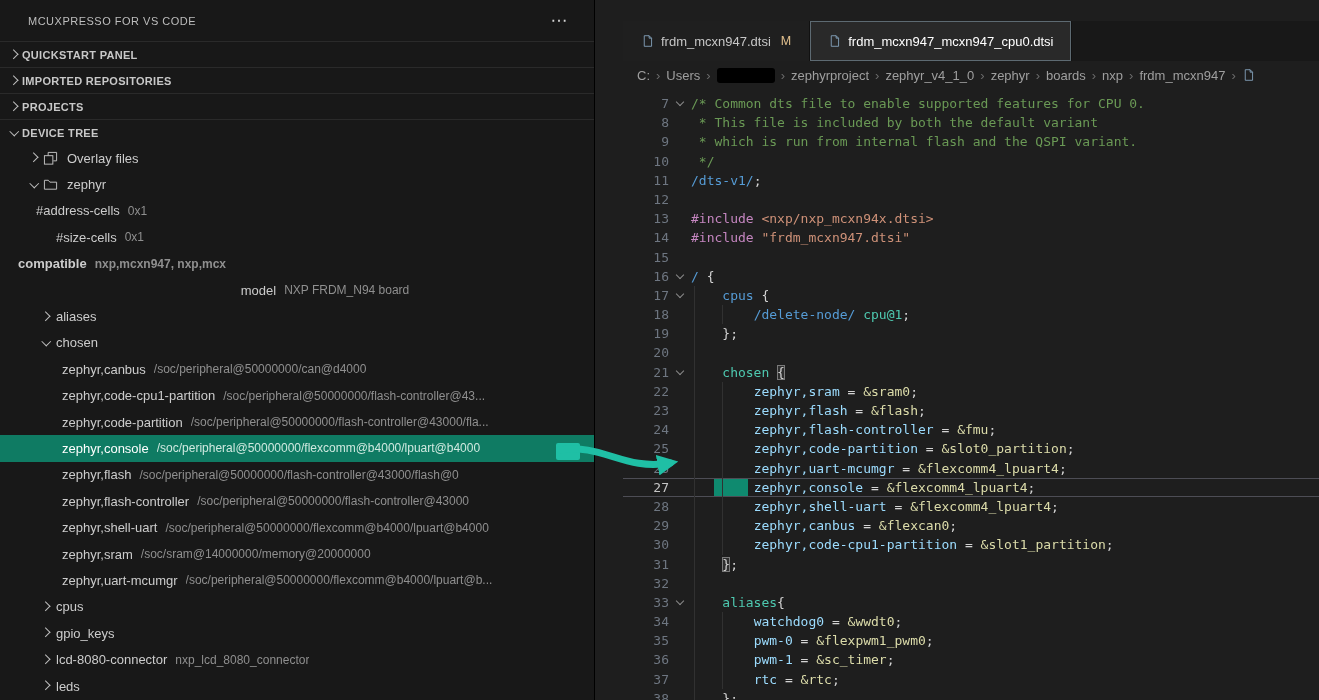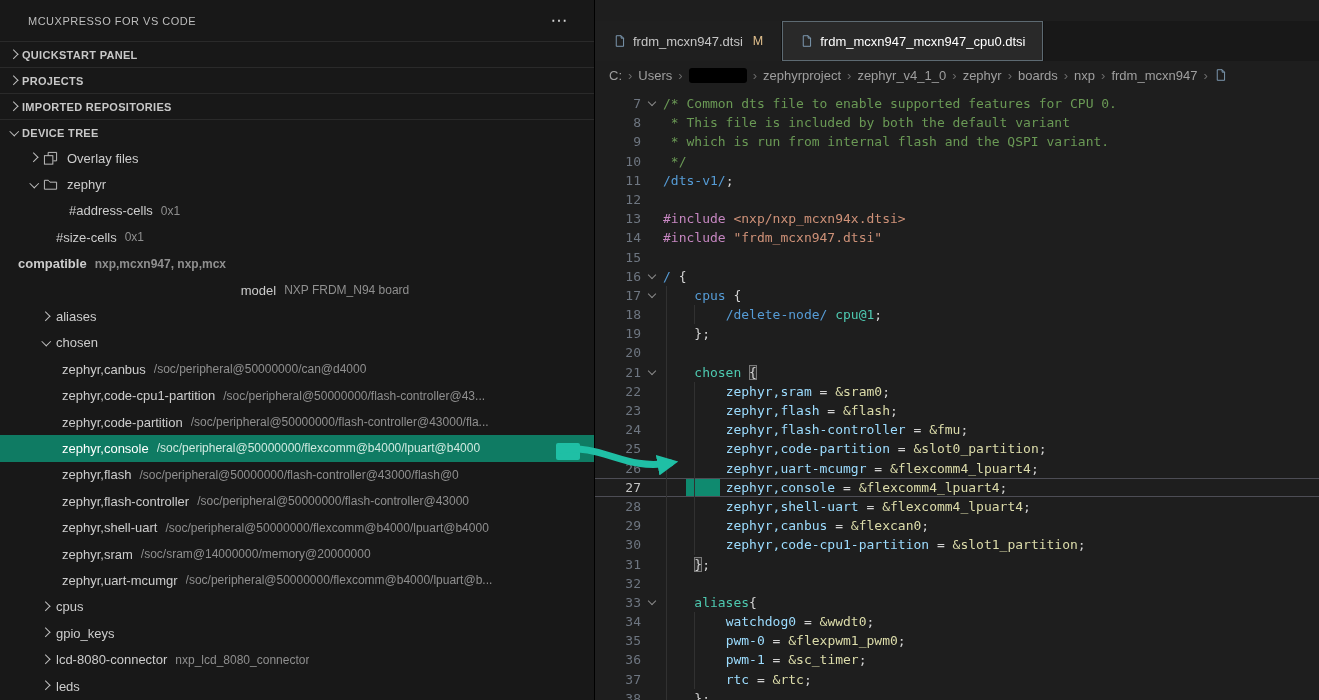--- a/index.html
+++ b/index.html
@@ -1,19 +1,19 @@
 <!DOCTYPE html>
 <html style="--selection: #0F7B63; --annotation: #1FBFA5; --line-mark: #0F8A6F; --modified: #E2C08D; --comment: #6A9955; --keyword: #569CD6; --preproc: #C586C0; --string: #CE9178; --node: #4EC9B0; --property: #9CDCFE; --reference: #DCDCAA;"><head>
 <meta charset="utf-8">
 <style>
   * { box-sizing: border-box; margin: 0; padding: 0; }
   html,body { background:#1e1e1e; }
   body { width:1319px; height:700px; overflow:hidden; position:relative;
          font-family:"Liberation Sans", sans-serif; }
-  .app { display:flex; width:1319px; height:700px; overflow:hidden; }
+  .app { display:flex; width:1319px; height:700px; overflow:hidden;gap:28px; }
 
   
   .sidebar { width:595px; flex:none; background:#181818; color:#ccc; overflow:hidden;
              border-right:1px solid #000; display:flex; flex-direction:column; }
   .sidebar-title { height:41px; flex:none; display:flex; align-items:center; justify-content:space-between;
                    padding:0 26px 0 28px; font-size:11px; letter-spacing:.5px; color:#bdbdbd; }
   .more { font-size:17px; color:#d4d4d4; cursor:pointer; line-height:1; }
   .section-header { display:flex; align-items:center; height:26px; border-top:1px solid #2a2a2a;
                     font-weight:bold; font-size:11px; letter-spacing:.3px; color:#c8c8c8;
                     padding-left:6px; cursor:pointer; }
@@ -81,25 +81,25 @@
       <span>MCUXPRESSO FOR VS CODE</span>
       <span class="more">⋯</span>
     </div>
     <div id="sections">
         <div class="section-header">
           <span class="chev"></span>
           <span>QUICKSTART PANEL</span>
         </div>
         <div class="section-header">
           <span class="chev"></span>
-          <span>PROJECTS</span>
+          <span>IMPORTED REPOSITORIES</span>
         </div>
         <div class="section-header">
           <span class="chev"></span>
-          <span>IMPORTED REPOSITORIES</span>
+          <span>PROJECTS</span>
         </div>
         <div class="section-header">
           <span class="chev expanded"></span>
           <span>DEVICE TREE</span>
         </div>
         <div class="tree">
           <div class="tree-item" style="padding-left: 26px;">
             <span class="chev"></span>
             <span class="tree-icon">
               <svg width="15" height="15" viewBox="0 0 16 16">
@@ -111,21 +111,21 @@
           </div>
           <div class="tree-item" style="padding-left: 26px;">
             <span class="chev expanded"></span>
             <span class="tree-icon">
               <svg width="15" height="15" viewBox="0 0 16 16">
                 <path d="M1.5 3.5h4.2l1.6 2h7.2v7.5H1.5z" fill="none" stroke="#c5c5c5"></path>
               </svg>
             </span>
             <span class="t-name">zephyr</span>
           </div>
-          <div class="tree-item" style="padding-left: 51px;">
+          <div class="tree-item" style="padding-left: 18px;">
             <span class="chev none"></span>
             <span class="t-name">#address-cells</span>
             <span class="t-value">0x1</span>
           </div>
           <div class="tree-item" style="padding-left: 38px;">
             <span class="chev none"></span>
             <span class="t-name">#size-cells</span>
             <span class="t-value">0x1</span>
           </div>
           <div class="tree-item" style=" font-weight: bold;">

